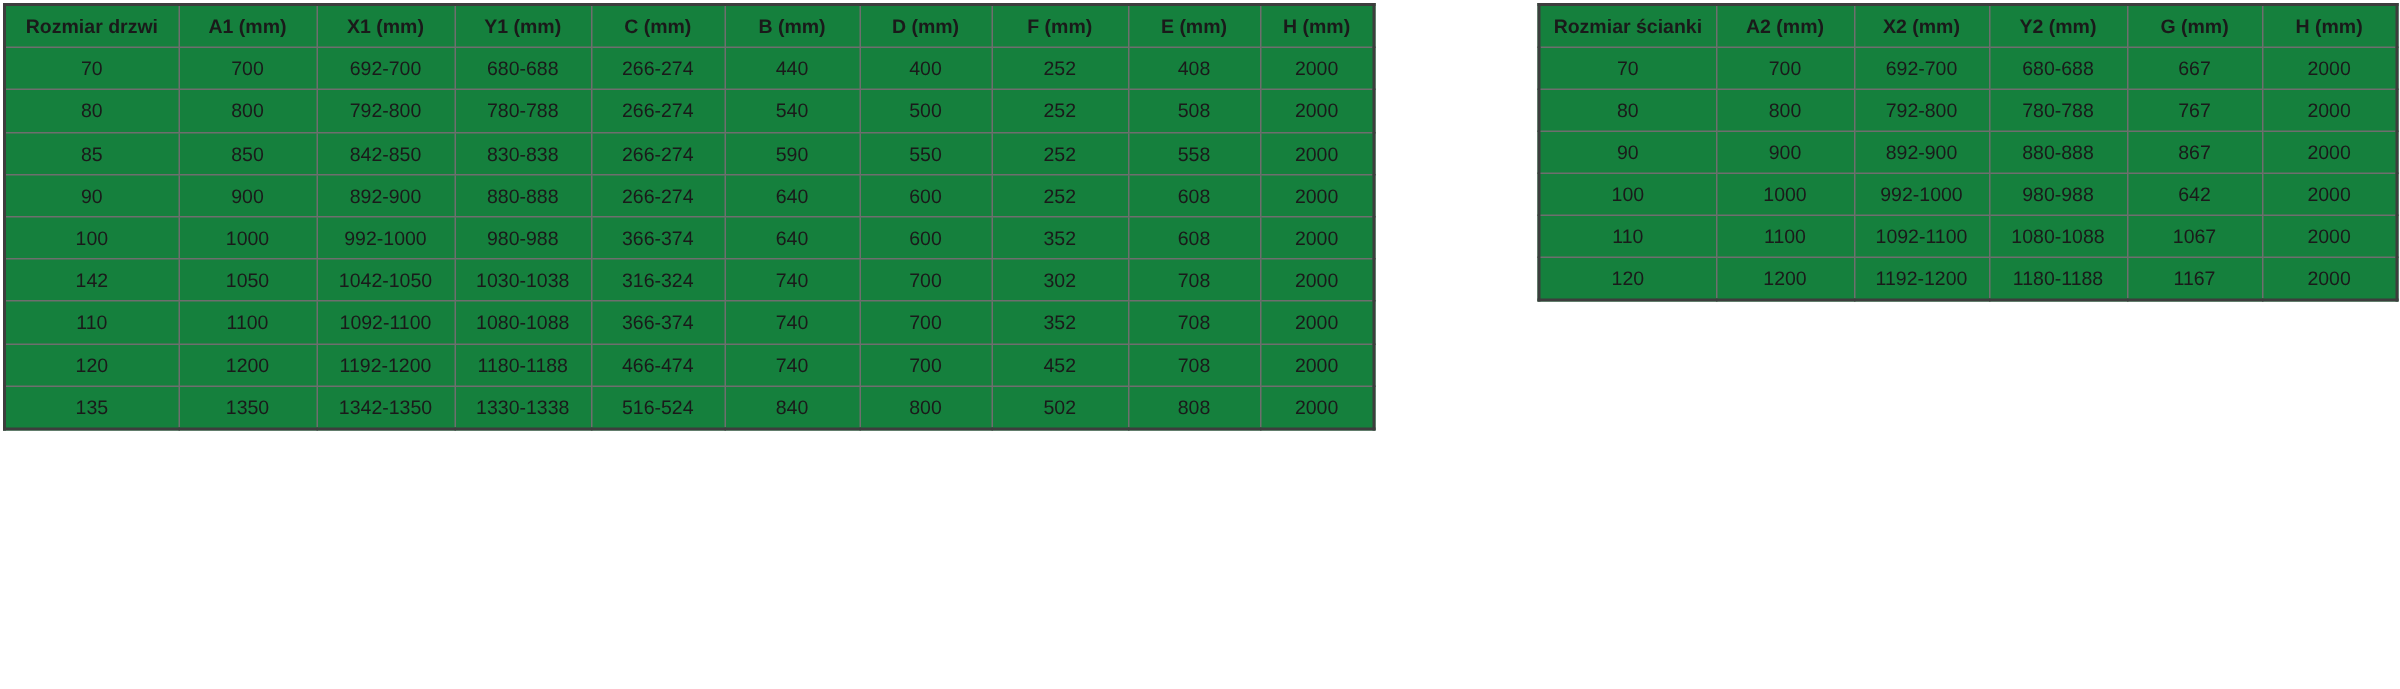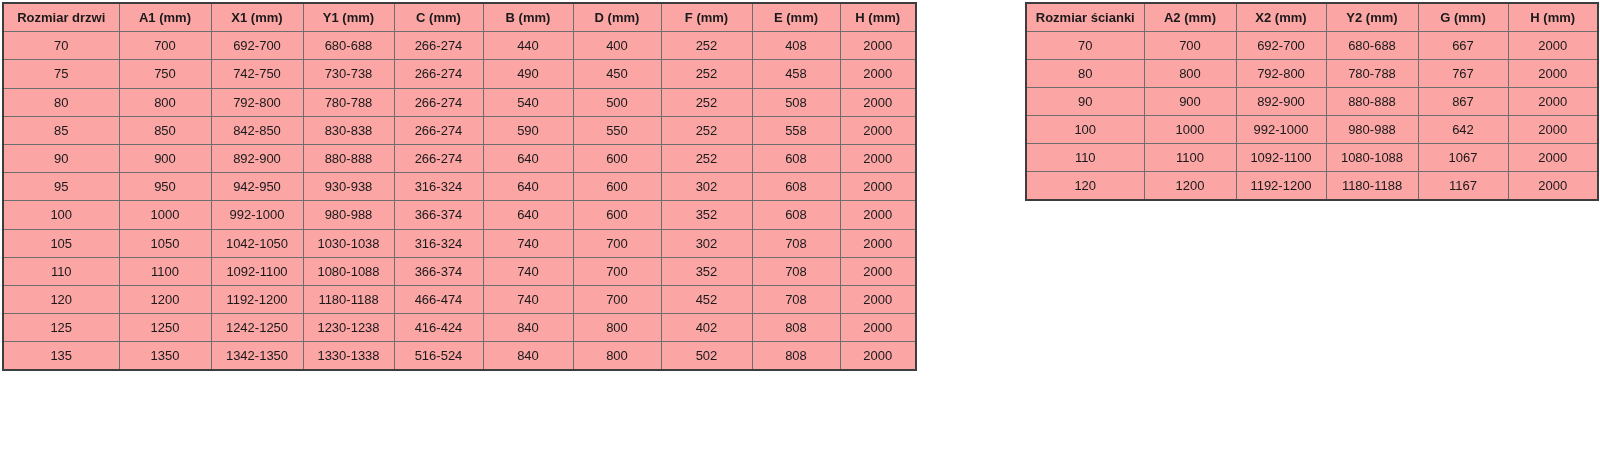--- a/index.html
+++ b/index.html
@@ -13,21 +13,21 @@
     height: 459px;
     background: #ffffff;
     overflow: hidden;
     font-family: "Liberation Sans", "DejaVu Sans", sans-serif;
     color: #1a1a1a;
   }
   table.spec-table {
     position: absolute;
     border-collapse: collapse;
     table-layout: fixed;
-    background: #fca5a5;
+    background: #15803d;
     border: 2px solid #3d3d3d;
   }
   table.spec-table th,
   table.spec-table td {
     border: 1px solid #6e6e6e;
     text-align: center;
     vertical-align: middle;
     padding: 0;
     overflow: hidden;
     white-space: nowrap;
@@ -85,32 +85,20 @@
           <td>692-700</td>
           <td>680-688</td>
           <td>266-274</td>
           <td>440</td>
           <td>400</td>
           <td>252</td>
           <td>408</td>
           <td>2000</td>
         </tr>
         <tr>
-          <td>75</td>
-          <td>750</td>
-          <td>742-750</td>
-          <td>730-738</td>
-          <td>266-274</td>
-          <td>490</td>
-          <td>450</td>
-          <td>252</td>
-          <td>458</td>
-          <td>2000</td>
-        </tr>
-        <tr>
           <td>80</td>
           <td>800</td>
           <td>792-800</td>
           <td>780-788</td>
           <td>266-274</td>
           <td>540</td>
           <td>500</td>
           <td>252</td>
           <td>508</td>
           <td>2000</td>
@@ -129,49 +117,37 @@
         </tr>
         <tr>
           <td>90</td>
           <td>900</td>
           <td>892-900</td>
           <td>880-888</td>
           <td>266-274</td>
           <td>640</td>
           <td>600</td>
           <td>252</td>
-          <td>608</td>
-          <td>2000</td>
-        </tr>
-        <tr>
-          <td>95</td>
-          <td>950</td>
-          <td>942-950</td>
-          <td>930-938</td>
-          <td>316-324</td>
-          <td>640</td>
-          <td>600</td>
-          <td>302</td>
           <td>608</td>
           <td>2000</td>
         </tr>
         <tr>
           <td>100</td>
           <td>1000</td>
           <td>992-1000</td>
           <td>980-988</td>
           <td>366-374</td>
           <td>640</td>
           <td>600</td>
           <td>352</td>
           <td>608</td>
           <td>2000</td>
         </tr>
         <tr>
-          <td>105</td>
+          <td>142</td>
           <td>1050</td>
           <td>1042-1050</td>
           <td>1030-1038</td>
           <td>316-324</td>
           <td>740</td>
           <td>700</td>
           <td>302</td>
           <td>708</td>
           <td>2000</td>
         </tr>
@@ -190,32 +166,20 @@
         <tr>
           <td>120</td>
           <td>1200</td>
           <td>1192-1200</td>
           <td>1180-1188</td>
           <td>466-474</td>
           <td>740</td>
           <td>700</td>
           <td>452</td>
           <td>708</td>
-          <td>2000</td>
-        </tr>
-        <tr>
-          <td>125</td>
-          <td>1250</td>
-          <td>1242-1250</td>
-          <td>1230-1238</td>
-          <td>416-424</td>
-          <td>840</td>
-          <td>800</td>
-          <td>402</td>
-          <td>808</td>
           <td>2000</td>
         </tr>
         <tr>
           <td>135</td>
           <td>1350</td>
           <td>1342-1350</td>
           <td>1330-1338</td>
           <td>516-524</td>
           <td>840</td>
           <td>800</td>

